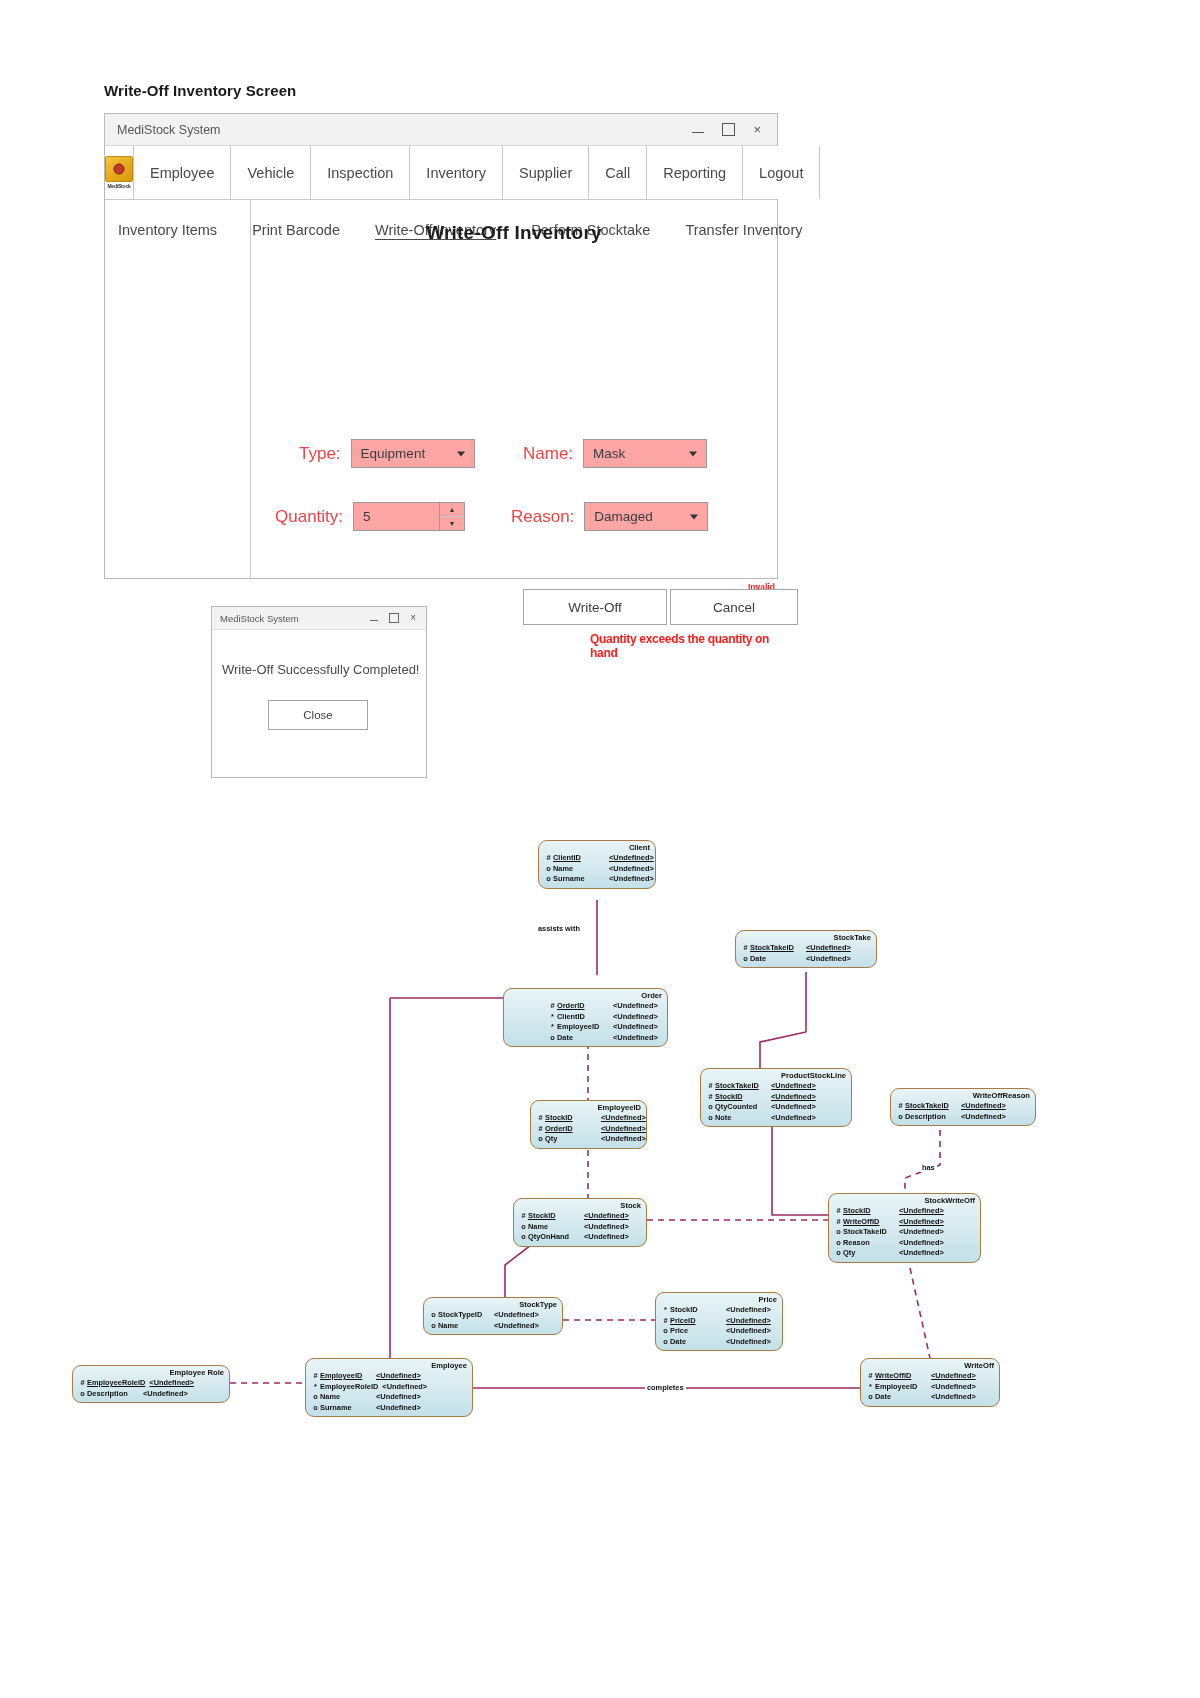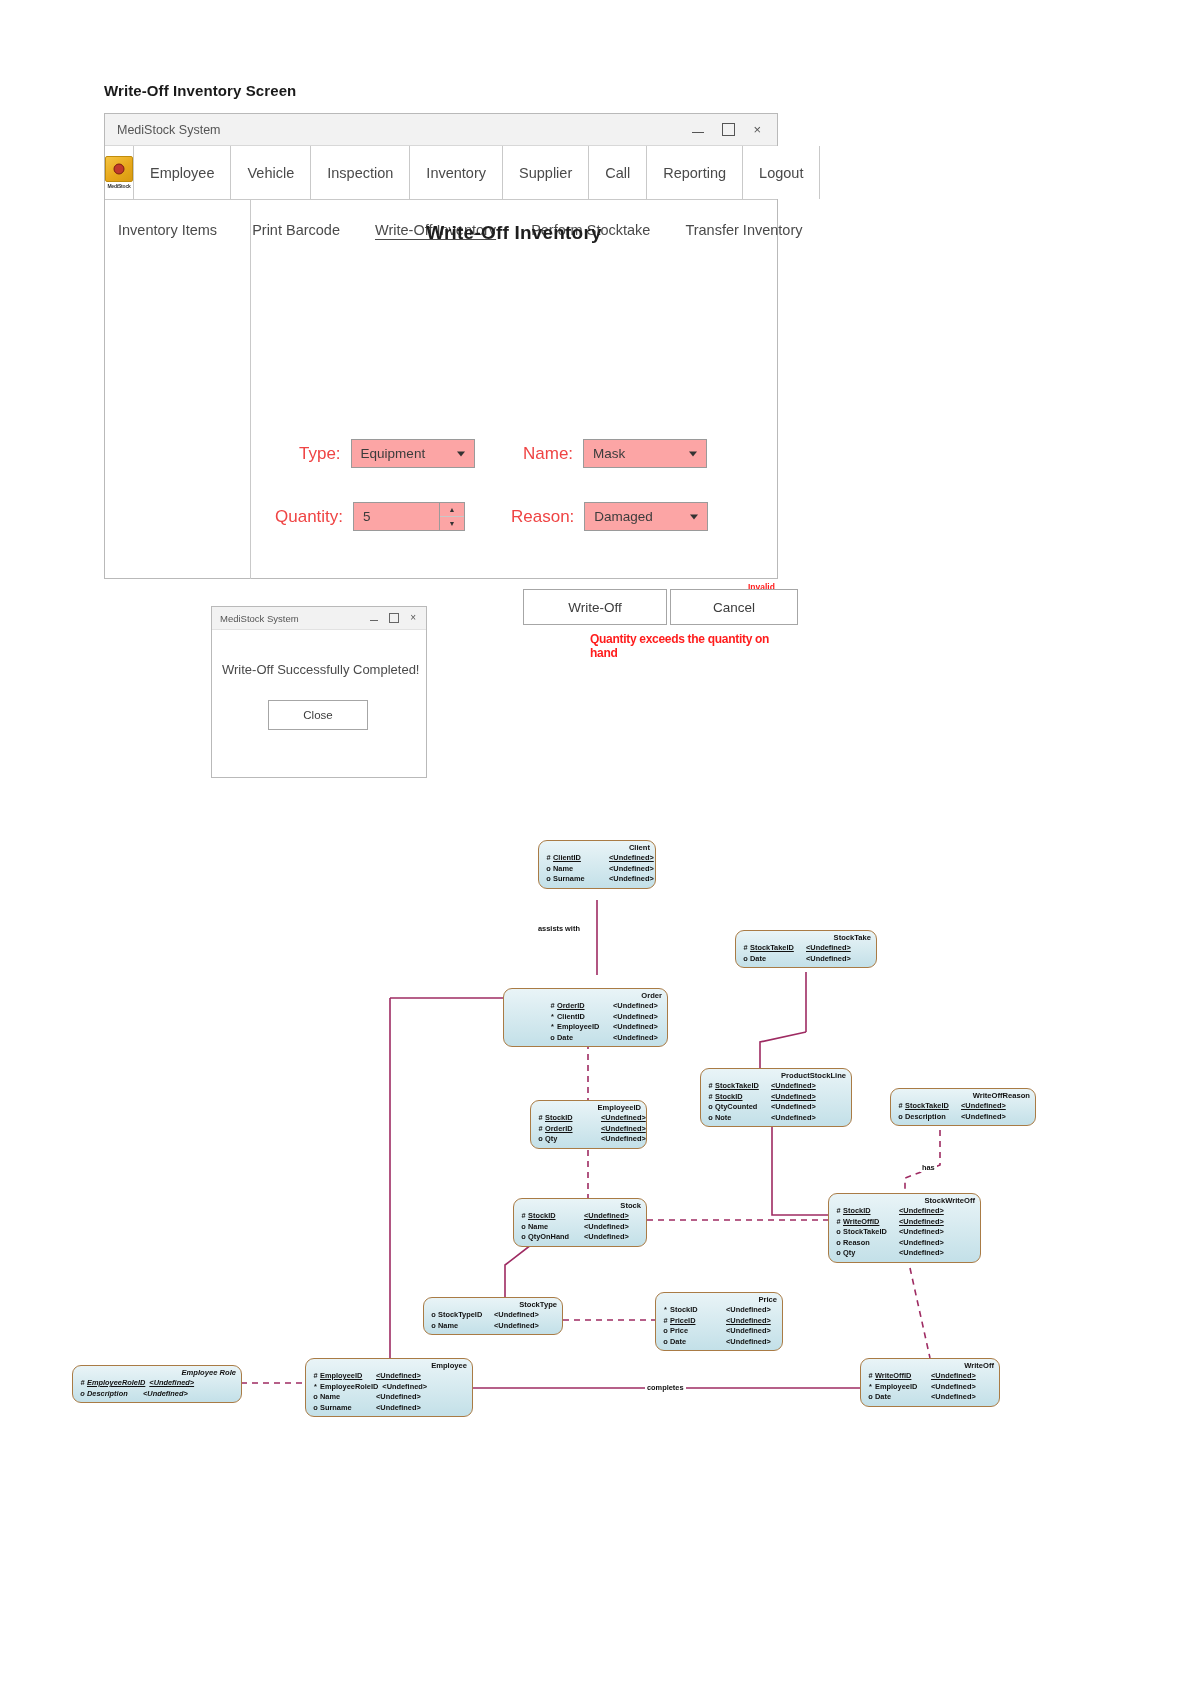--- a/index.html
+++ b/index.html
@@ -451,21 +451,21 @@
         <span class="an">Price</span>
         <span class="av">&lt;Undefined&gt;</span>
       </div>
     <div class="attr">
         <span class="mk">o</span>
         <span class="an">Date</span>
         <span class="av">&lt;Undefined&gt;</span>
       </div>
   </div>
 
-  <div class="entity" style="left:72px; top:545px; width:170px;font-style:italic;">
+  <div class="entity" style="left:72px; top:545px; width:158px;">
     <div class="ent-title">Employee Role</div>
     <div class="attr">
         <span class="mk">#</span>
         <span class="an u">EmployeeRoleID</span>
         <span class="av u">&lt;Undefined&gt;</span>
       </div>
     <div class="attr">
         <span class="mk">o</span>
         <span class="an">Description</span>
         <span class="av">&lt;Undefined&gt;</span>

